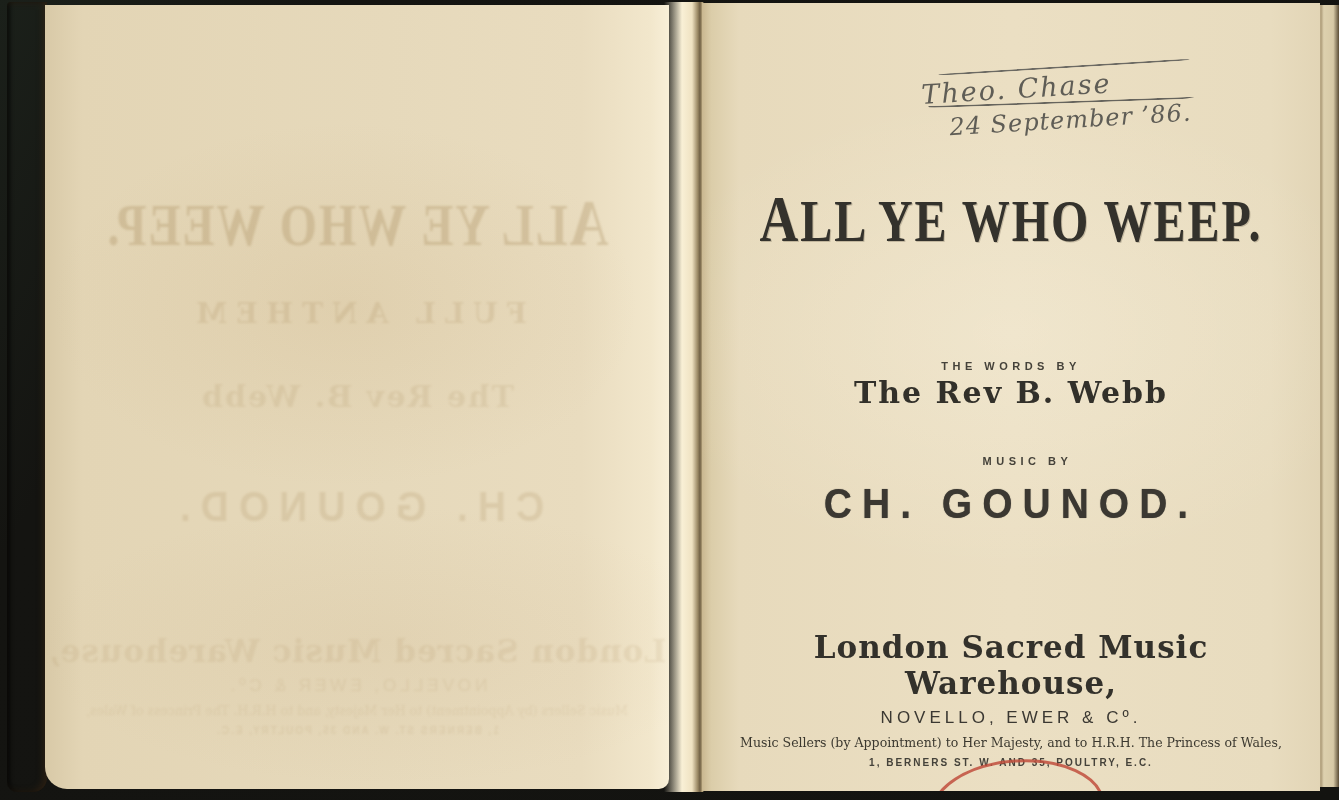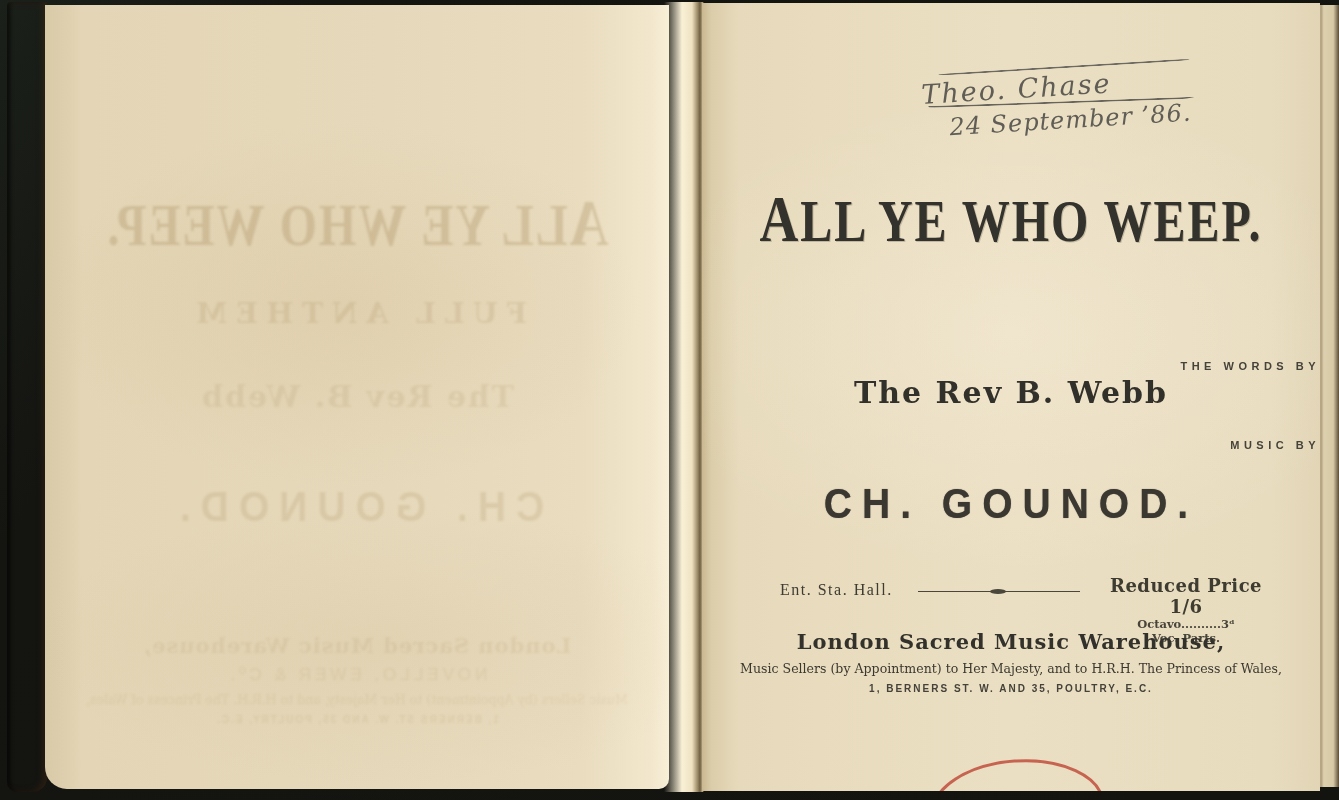--- a/index.html
+++ b/index.html
@@ -59,42 +59,42 @@
   .main-title { top:178px; font-family:"Liberation Serif", serif; font-weight:700;
     font-size:48px; letter-spacing:2px; transform:scaleY(1.22); transform-origin:top center;
     color:#34322c; text-shadow:1px 1px 0 rgba(120,110,90,.35); white-space:nowrap; }
   .main-title::first-letter { font-size:1.12em; }
 
   .anthem { top:290px; font-family:"DejaVu Serif", serif; font-weight:700; font-size:28px;
     letter-spacing:9px; color:#3b372e;
     text-shadow:1px 1px 0 rgba(235,223,195,.9), 2px 2px 0 rgba(90,80,60,.35); }
 
   .small-caps-label { font-family:"Liberation Sans", sans-serif; font-size:11px;
-    letter-spacing:4.5px; color:#45423a; font-weight:700;text-align:right; }
+    letter-spacing:4.5px; color:#45423a; font-weight:700; }
   .words-by { top:357px; }
-  .music-by { top:436px;padding-left:33px; }
+  .music-by { top:452px;padding-left:33px; }
 
   .author { top:372px; font-family:"DejaVu Serif", serif; font-weight:700; font-size:30px;
     letter-spacing:2px; color:#32302a; white-space:nowrap; }
 
   .composer { top:477px; font-family:"Liberation Sans", sans-serif; font-weight:700;
     font-size:39px; letter-spacing:10px; color:#3b3832; transform:scaleY(1.08);
     transform-origin:top center; text-shadow:0 0 1px #6a6658, 1px 1px 0 rgba(240,228,200,.8); }
 
   .imprint-row { position:absolute; top:576px; left:0; width:100%; height:46px; }
   .ent-sta { position:absolute; left:78px; top:2px; font-size:16px; letter-spacing:1.5px; color:#3e3b32; }
   .rule { position:absolute; left:216px; top:12px; width:162px; border-top:1px solid #4a463c; }
   .rule::before { content:""; position:absolute; left:72px; top:-3px; width:16px; height:5px;
     background:#4a463c; border-radius:50%; }
   .price-block { position:absolute; left:392px; top:-4px; width:184px; text-align:center; color:#3e3b31; }
   .price-main { font-size:18px; font-weight:700; letter-spacing:.5px; font-family:"DejaVu Serif", serif; }
   .price-sub { font-size:11.5px; font-weight:700; font-family:"DejaVu Serif", serif; color:#47443a; }
 
   .publisher { position:absolute; top:626px; left:0; width:100%; text-align:center; }
-  .warehouse { font-family:"DejaVu Serif", serif; font-weight:700; font-size:21px;
+  .warehouse { font-family:"DejaVu Serif", serif; font-weight:700; font-size:31px;
     letter-spacing:1px; color:#33312b; }
   .novello { margin-top:7px; font-family:"Liberation Sans", sans-serif; font-size:17px;
     letter-spacing:4px; color:#3b3832; font-weight:400; }
   .sellers { margin-top:6px; font-family:"DejaVu Serif", serif; font-size:13.5px;
     color:#3b382f; white-space:nowrap; transform:scaleX(.93); transform-origin:center; }
   .address { margin-top:7px; font-family:"Liberation Sans", sans-serif; font-size:10px;
     letter-spacing:2px; color:#45423a; font-weight:700; }
 
   .stamp { position:absolute; left:224px; top:745px; transform:rotate(-4deg); }
 
@@ -146,32 +146,24 @@
 
 
     <div class="centered small-caps-label words-by">THE WORDS BY</div>
 
     <div class="centered author">The Rev B. Webb</div>
 
     <div class="centered small-caps-label music-by">MUSIC BY</div>
 
     <div class="centered composer">CH. GOUNOD.</div>
 
-    <div class="imprint-row">
-      <div class="ent-sta">Ent. Sta. Hall.</div>
-      <div class="rule"></div>
-      <div class="price-block">
-        <div class="price-main">Reduced Price 1/6</div>
-        <div class="price-sub">Octavo..........3ᵈ</div>
-        <div class="price-sub">Voc. Parts.</div>
-      </div>
-    </div>
 
     <div class="publisher">
       <div class="warehouse">London Sacred Music Warehouse,</div>
+      <div class="novello">NOVELLO, EWER &amp; Cº.</div>
       <div class="sellers">Music Sellers (by Appointment) to Her Majesty, and to H.R.H. The Princess of Wales,</div>
       <div class="address">1, BERNERS ST. W. AND 35, POULTRY, E.C.</div>
     </div>
 
     <div class="stamp">
       <svg width="184" height="120" viewBox="0 0 184 120">
         <ellipse cx="92" cy="60" rx="85" ry="47" fill="none" stroke="#c14f3d" stroke-width="3" opacity=".85"></ellipse>
         <path id="stampArc" d="M 20 82 A 78 44 0 0 1 164 82" fill="none"></path>
         <text font-family="Liberation Sans, sans-serif" font-size="16.5" font-weight="bold" fill="#c14f3d" letter-spacing="1" opacity=".9">
           <textPath href="#stampArc" startOffset="50%" text-anchor="middle">JORDENS &amp; MARTENS</textPath>

